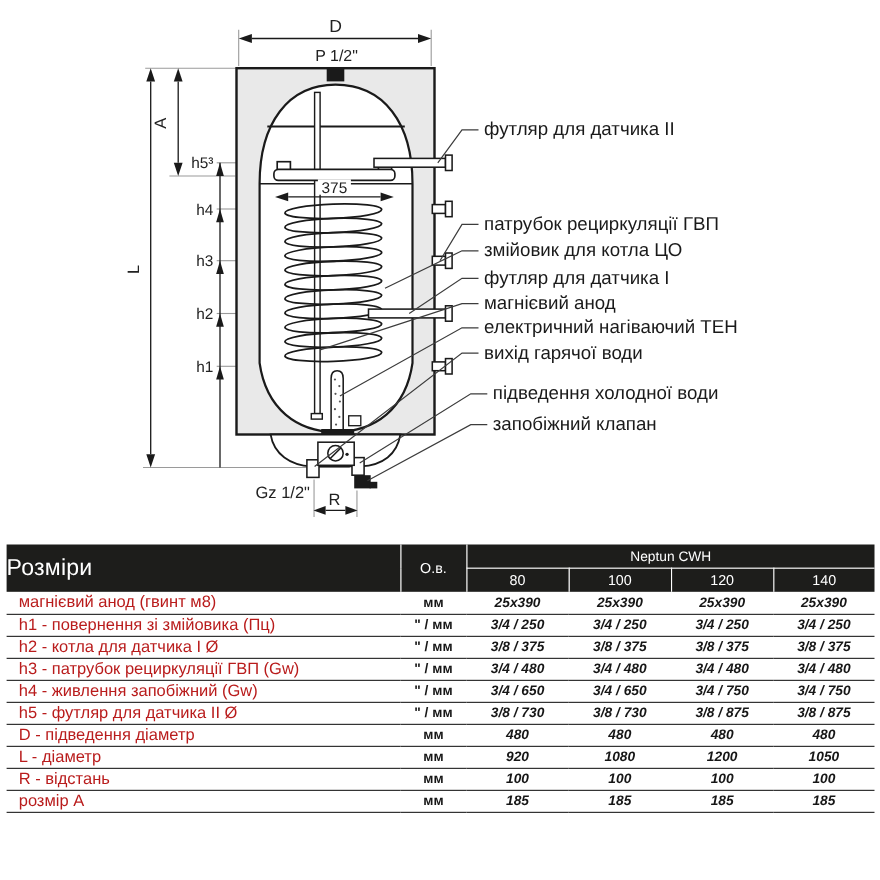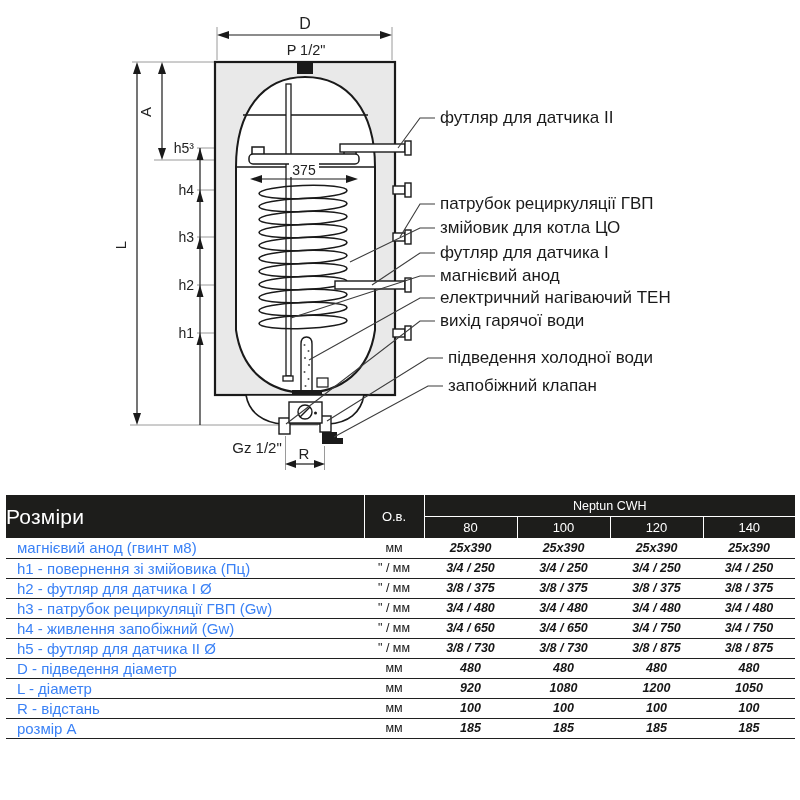--- a/index.html
+++ b/index.html
@@ -13,22 +13,22 @@
                 border-collapse:collapse; table-layout:fixed; color:#161616; }
   .spec-table th { background:#1d1d1b; color:#fff; padding:0; height:21px; font-weight:normal; vertical-align:middle; }
   .t-title { font-size:21px; font-weight:bold; text-align:left; padding-left:11px; letter-spacing:.2px;margin-left:40px; }
   .t-unit  { font-size:13px; text-align:center; }
   .t-brand { font-size:12.5px; font-weight:bold; text-align:center; border-bottom:1px solid #fff; }
   .t-size  { font-size:13px; font-weight:bold; text-align:center; }
   .vsep    { border-left:1px solid #fff; }
 
   .spec-table tbody tr { height:20px; }
   .spec-table tbody td { border-bottom:1.5px solid #1f1f1f; vertical-align:middle; }
-  .c-name { font-size:15px; text-align:left; padding-left:11px; color:#3b82f6; }
-  .c-unit { font-size:12.5px; font-weight:normal; text-align:center; }
+  .c-name { font-size:15px; text-align:left; padding-left:11px; color:#b91c1c; }
+  .c-unit { font-size:12.5px; font-weight:bold; text-align:center; }
   .c-val  { font-size:12.5px; font-weight:bold; text-align:center;font-style:italic; }
 </style>
 </head>
 <body>
 
 <div class="diagram-wrap">
 <svg width="800" height="492" viewBox="0 0 800 492" xmlns="http://www.w3.org/2000/svg">
 
   <g stroke="#9a9a9a" stroke-width="1">
     <line x1="217" y1="27" x2="217" y2="60"></line>
@@ -235,21 +235,21 @@
     </tr>
     <tr>
       <td class="c-name">h1 - повернення зі змійовика (Пц)</td>
       <td class="c-unit">" / мм</td>
       <td class="c-val">3/4 / 250</td>
       <td class="c-val">3/4 / 250</td>
       <td class="c-val">3/4 / 250</td>
       <td class="c-val">3/4 / 250</td>
     </tr>
     <tr>
-      <td class="c-name">h2 - футляр для датчика I Ø</td>
+      <td class="c-name">h2 - котла для датчика I Ø</td>
       <td class="c-unit">" / мм</td>
       <td class="c-val">3/8 / 375</td>
       <td class="c-val">3/8 / 375</td>
       <td class="c-val">3/8 / 375</td>
       <td class="c-val">3/8 / 375</td>
     </tr>
     <tr>
       <td class="c-name">h3 - патрубок рециркуляції ГВП (Gw)</td>
       <td class="c-unit">" / мм</td>
       <td class="c-val">3/4 / 480</td>

